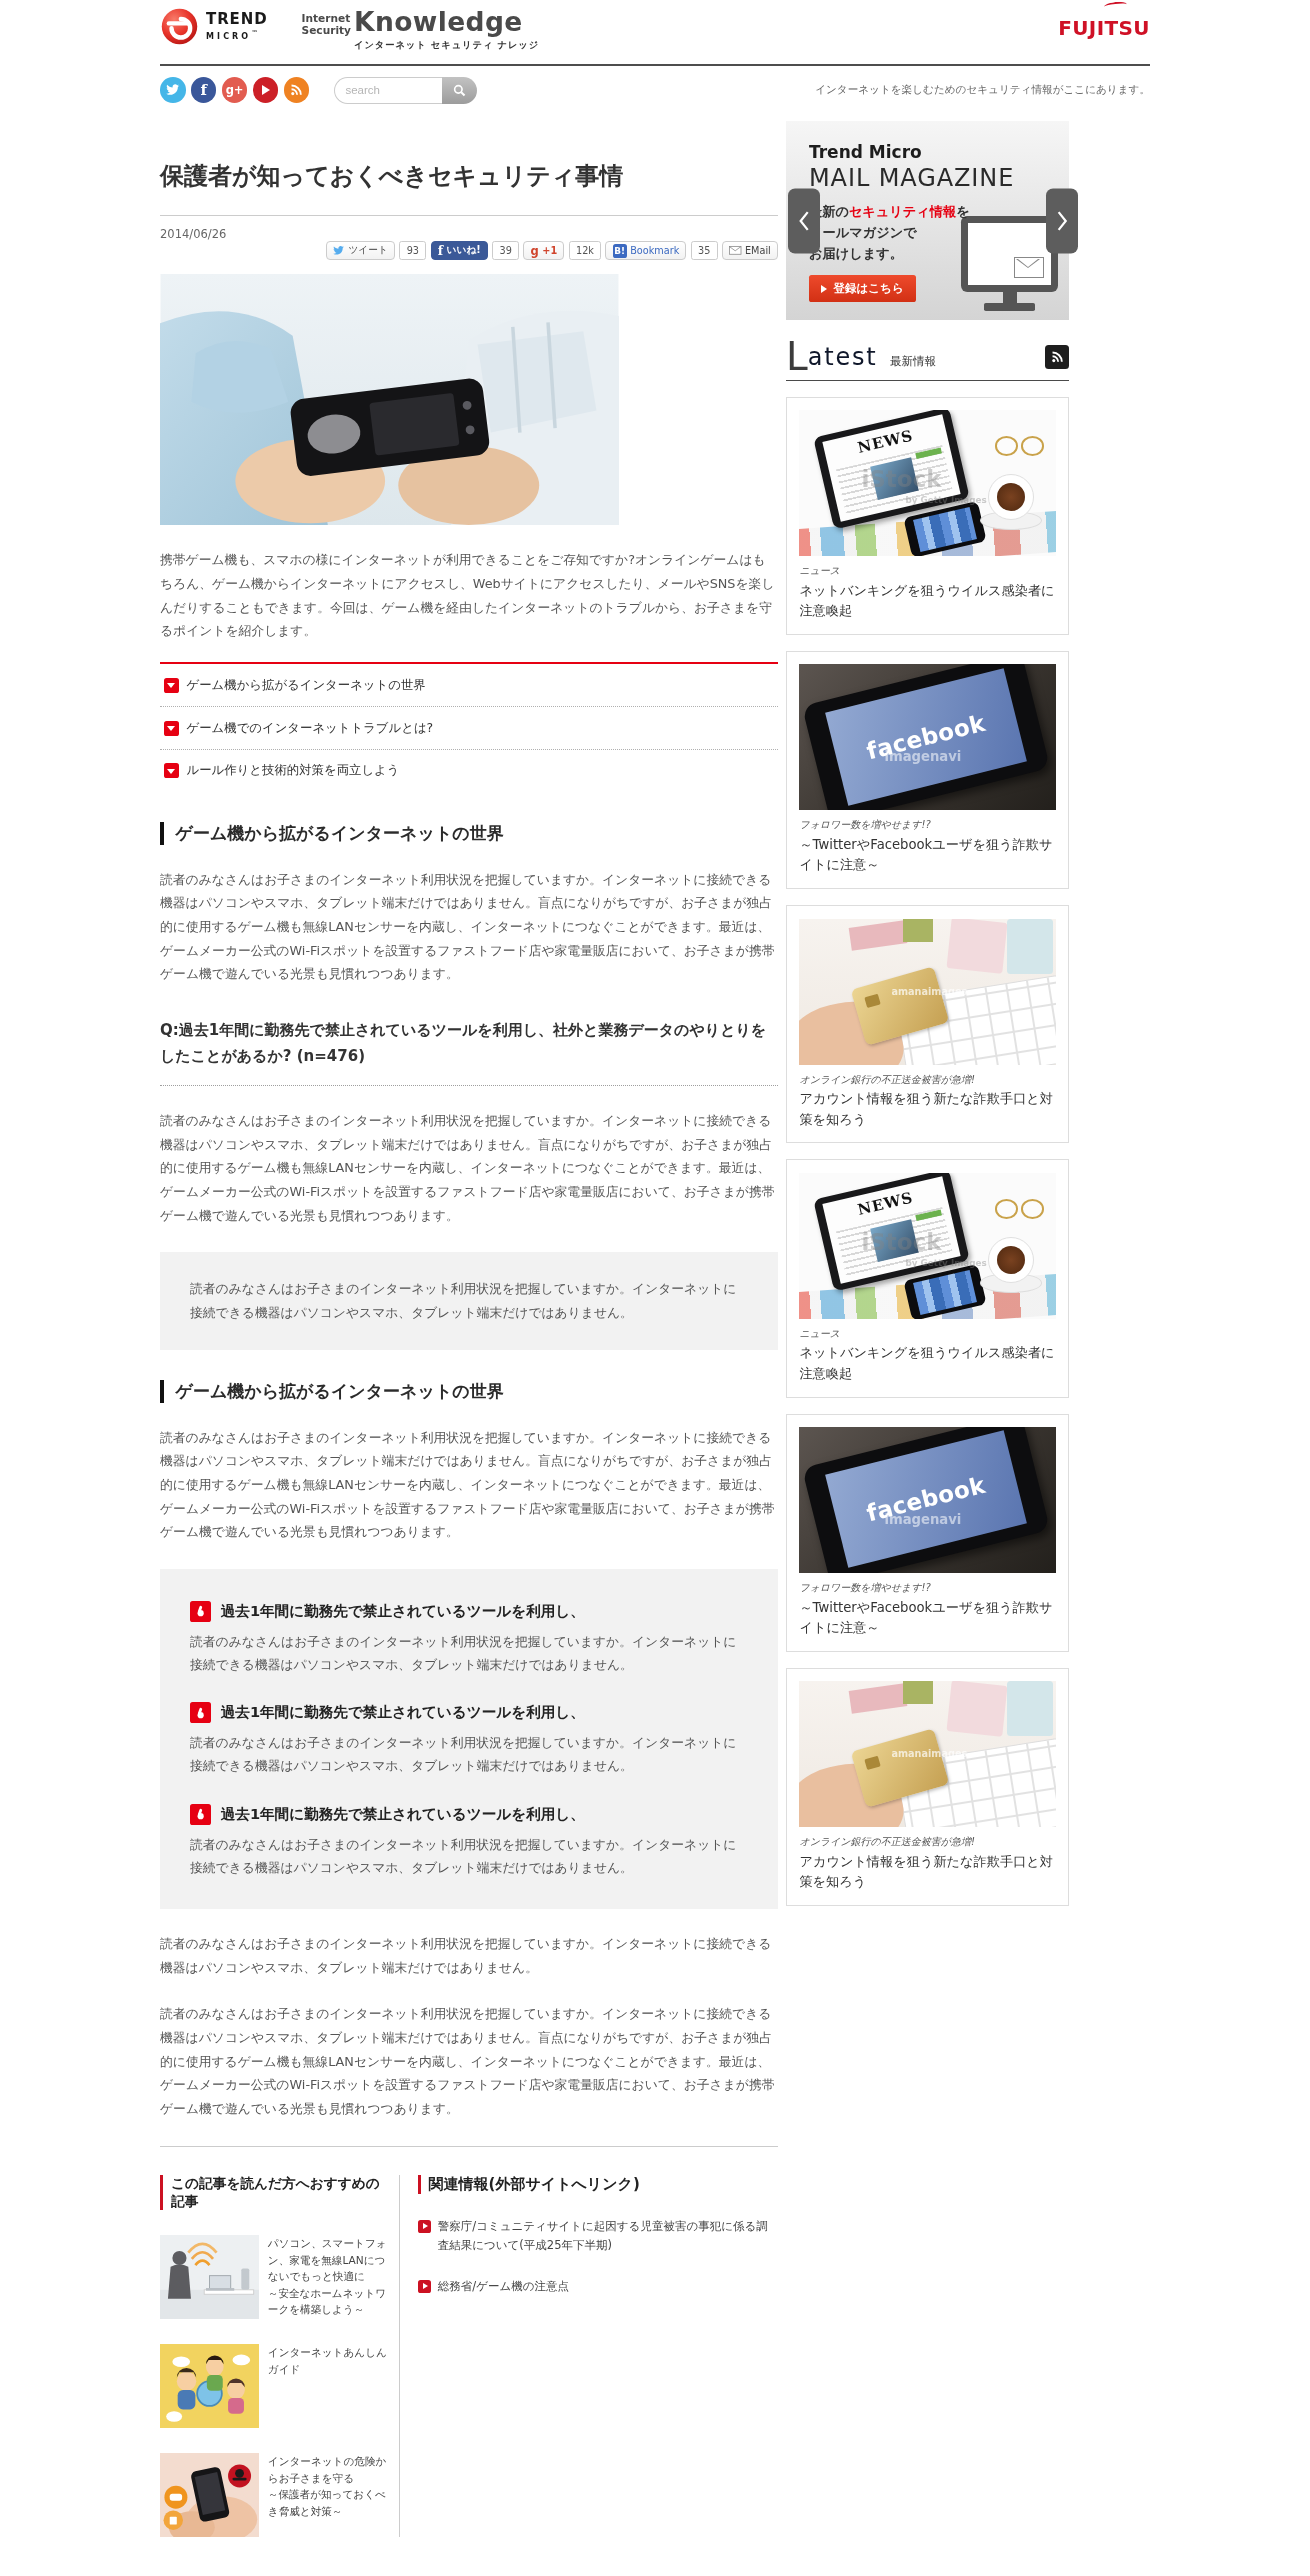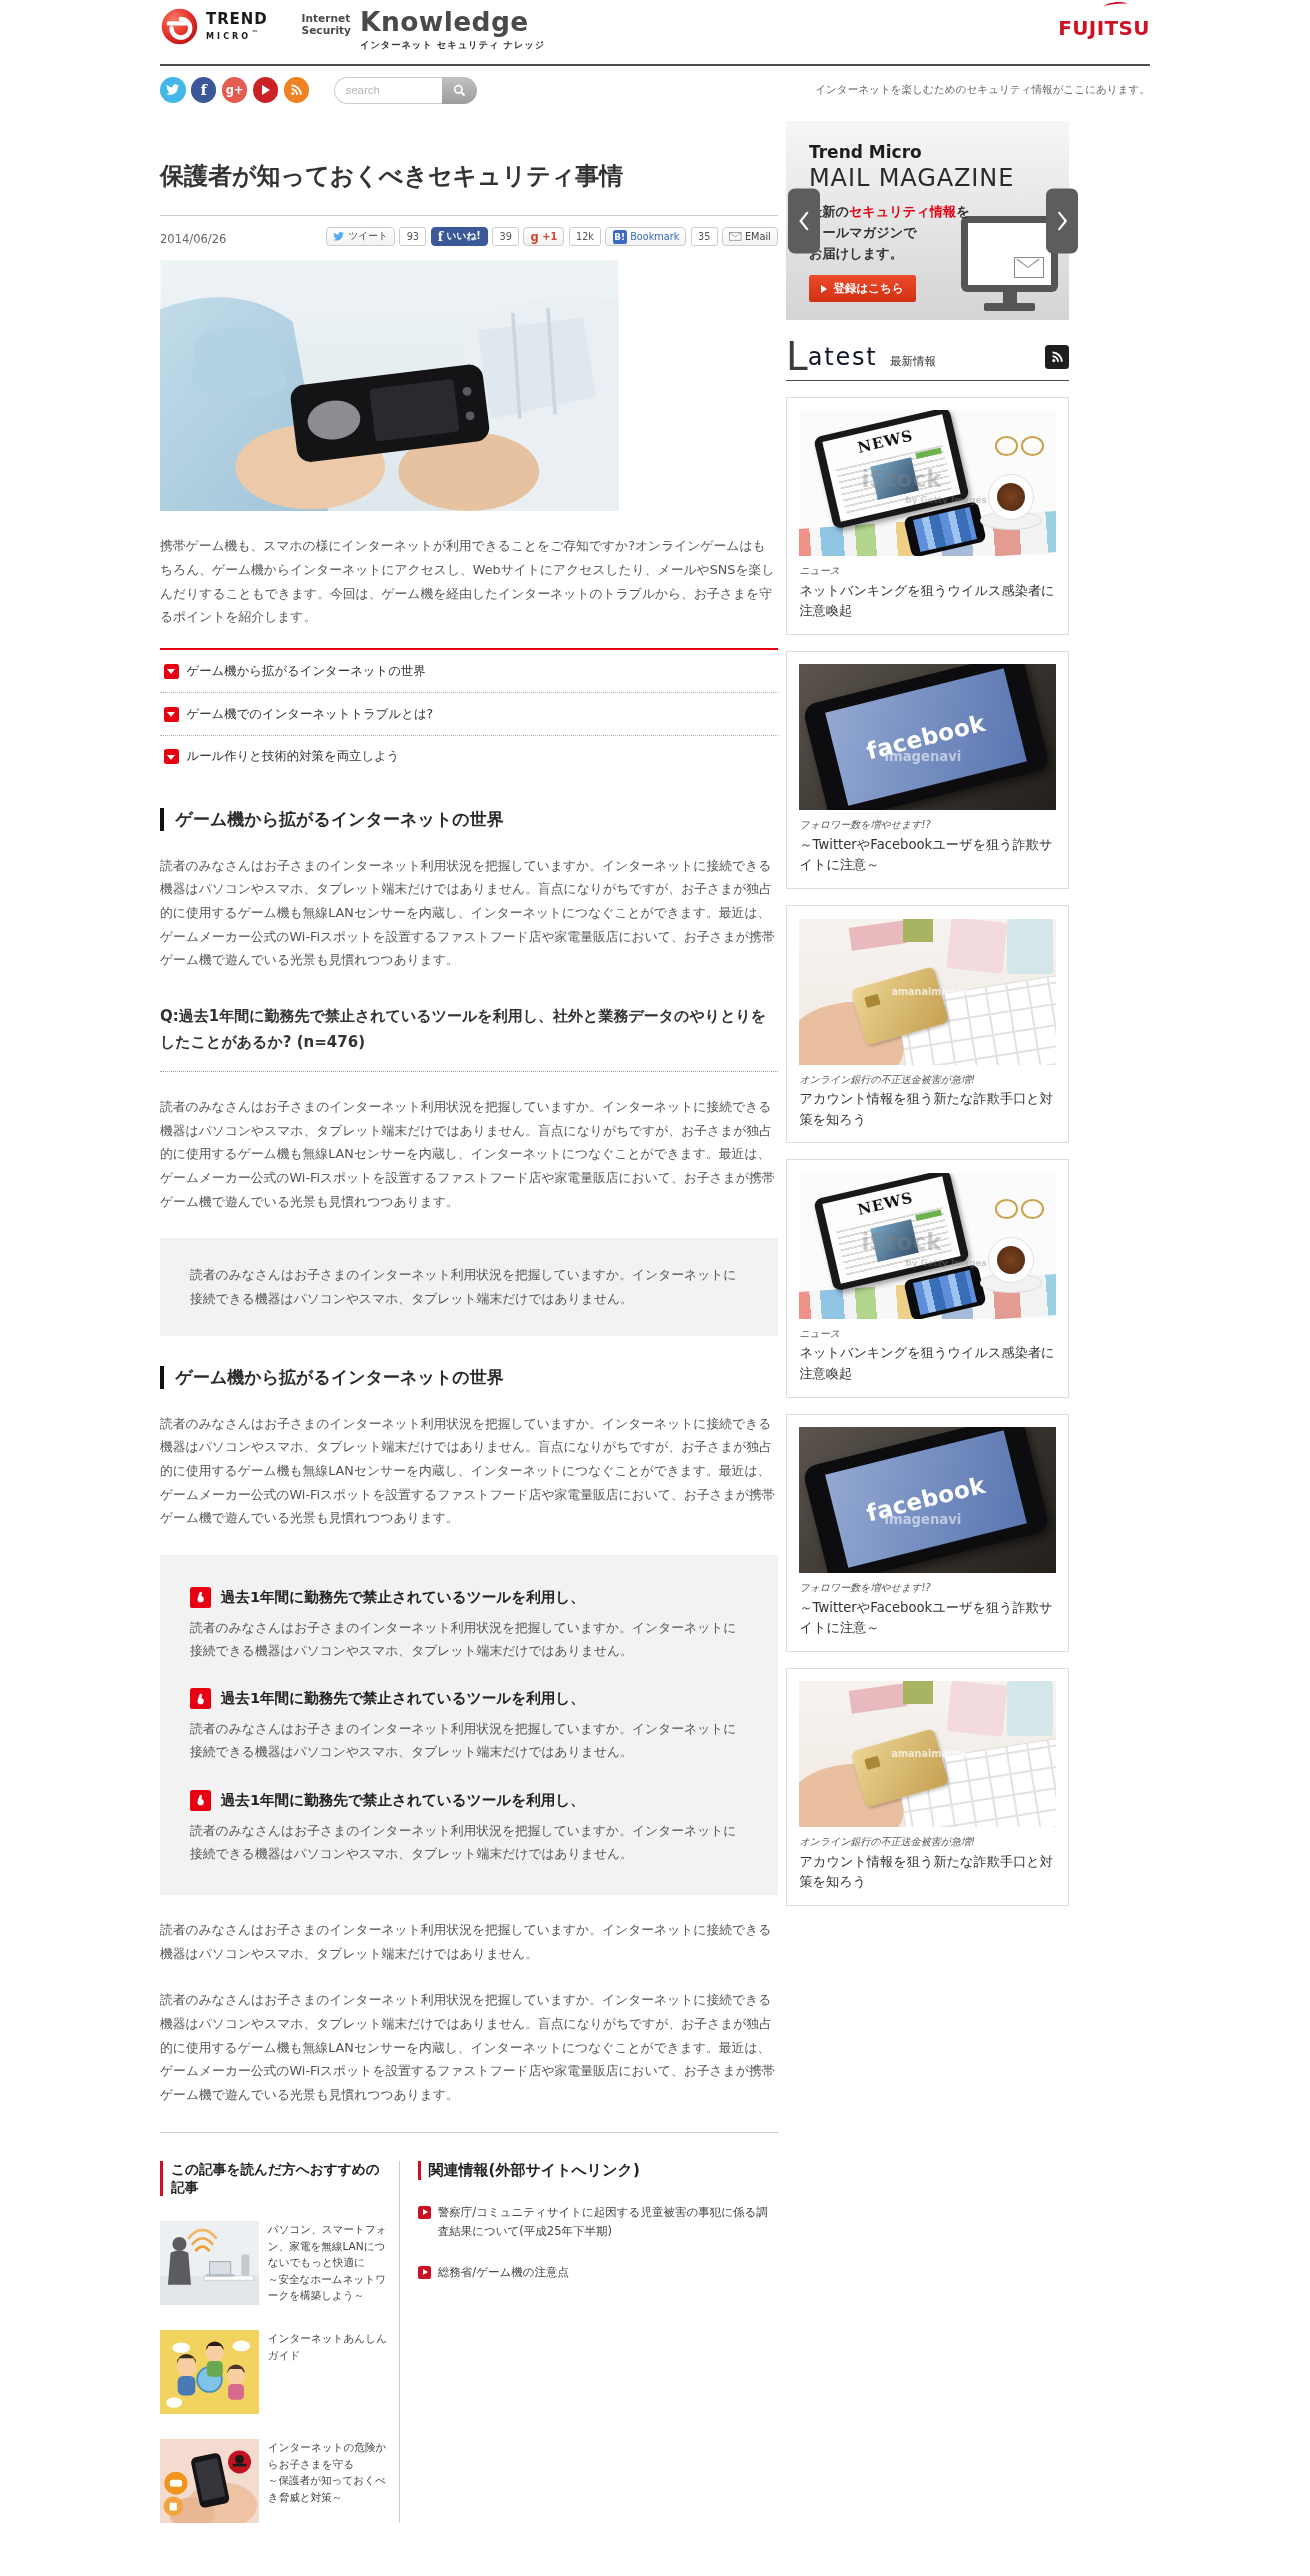--- a/index.html
+++ b/index.html
@@ -11,21 +11,21 @@
   .container { width: 990px; margin: 0 auto; }
 
   
   .site-header { padding-top: 7px; }
   .header-inner { display: flex; align-items: flex-start; border-bottom: 2.6px solid #4d4d4d; padding-bottom: 12.4px; }
   .tm-logo { display: flex; align-items: center; gap: 7px; }
   .tm-ball { width: 39px; height: 39px; }
   .tm-name { line-height: 1; }
   .tm-trend { font-size: 15px; font-weight: bold; color: #1a1a1a; letter-spacing: 0.9px; }
   .tm-micro { font-size: 8px; font-weight: bold; color: #1a1a1a; letter-spacing: 3.1px; margin-top: 2.6px; }
-  .product { margin-left: 34px; display: flex; align-items: flex-start; gap: 9px; padding-top: 1.8px; }
+  .product { margin-left: 34px; display: flex; align-items: flex-start; gap: 3px; padding-top: 1.8px; }
   .product-is { font-size: 10.6px; font-weight: bold; color: #4a4a4a; line-height: 1.15; padding-top: 3.5px; }
   .product-main { font-size: 26.5px; color: #4a4a4a; font-weight: bold; letter-spacing: 0.4px; line-height: 1; }
   .product-jp { font-size: 9.3px; font-weight: bold; color: #333; margin-top: 3.5px; letter-spacing: 0.9px; }
   .fujitsu { margin-left: auto; padding-top: 8.8px; font-size: 20px; font-weight: bold; color: #cf1126; letter-spacing: 0.4px; position: relative; }
   .fujitsu i { position: absolute; top: -5.3px; left: 46px; width: 23px; height: 7px; border-top: 2.6px solid #cf1126; border-radius: 50%; transform: rotate(-6deg); font-style: normal; }
 
   
   .social-row { display: flex; align-items: center; margin-top: 10.6px; }
   .sicon { width: 25.6px; height: 25.6px; border-radius: 50%; margin-right: 5.3px; display: flex; align-items: center; justify-content: center; color: #fff; cursor: pointer; }
   .sicon svg { display: block; }
@@ -39,21 +39,21 @@
   .tagline { margin-left: auto; font-size: 10.6px; color: #666; }
 
   
   .main-row { display: flex; align-items: flex-start; margin-top: 17.6px; }
   .article-col { width: 618px; }
   .sidebar { width: 283px; margin-left: 8px; }
 
   
   .article-title { margin-top: 37px; font-size: 24px; font-weight: bold; color: #333; line-height: 1.5; }
   .title-rule { border: none; border-top: 0.9px solid #ccc; margin: 21px 0 0; }
-  .meta-row { display: flex; align-items: flex-end; margin-top: 10.6px; }
+  .meta-row { display: flex; align-items: flex-start; margin-top: 10.6px; flex-direction: column; }
   .article-date { font-size: 11.5px; color: #666; }
   .share-group { margin-left: auto; display: flex; align-items: center; gap: 4.4px; }
   .share-btn { display: inline-flex; align-items: center; gap: 3.5px; height: 19.4px; padding: 0 6.2px; border: 0.9px solid #ccc; border-radius: 4px; background: linear-gradient(#fff,#f2f2f2); font-size: 9.7px; color: #444; cursor: pointer; white-space: nowrap; }
   .share-btn.fb { background: #3b5998; border-color: #3b5998; color: #fff; font-weight: bold; }
   .share-btn.hatena-txt { color: #3c6ac1; }
   .share-count { display: inline-flex; align-items: center; height: 19.4px; padding: 0 6.2px; border: 0.9px solid #ccc; border-radius: 2.6px; background: #fff; font-size: 9.7px; color: #555; }
   .fb-f { font-family: "DejaVu Serif", serif; font-weight: bold; font-size: 12.4px; }
   .gp-g { color: #d0442c; font-weight: bold; font-size: 11.5px; }
   .gp-one { color: #d0442c; font-weight: bold; }
   .hatena-b { width: 14px; height: 14px; background: #3c6ac1; color: #fff; border-radius: 2.6px; font-size: 8.8px; font-weight: bold; display: inline-flex; align-items: center; justify-content: center; }

